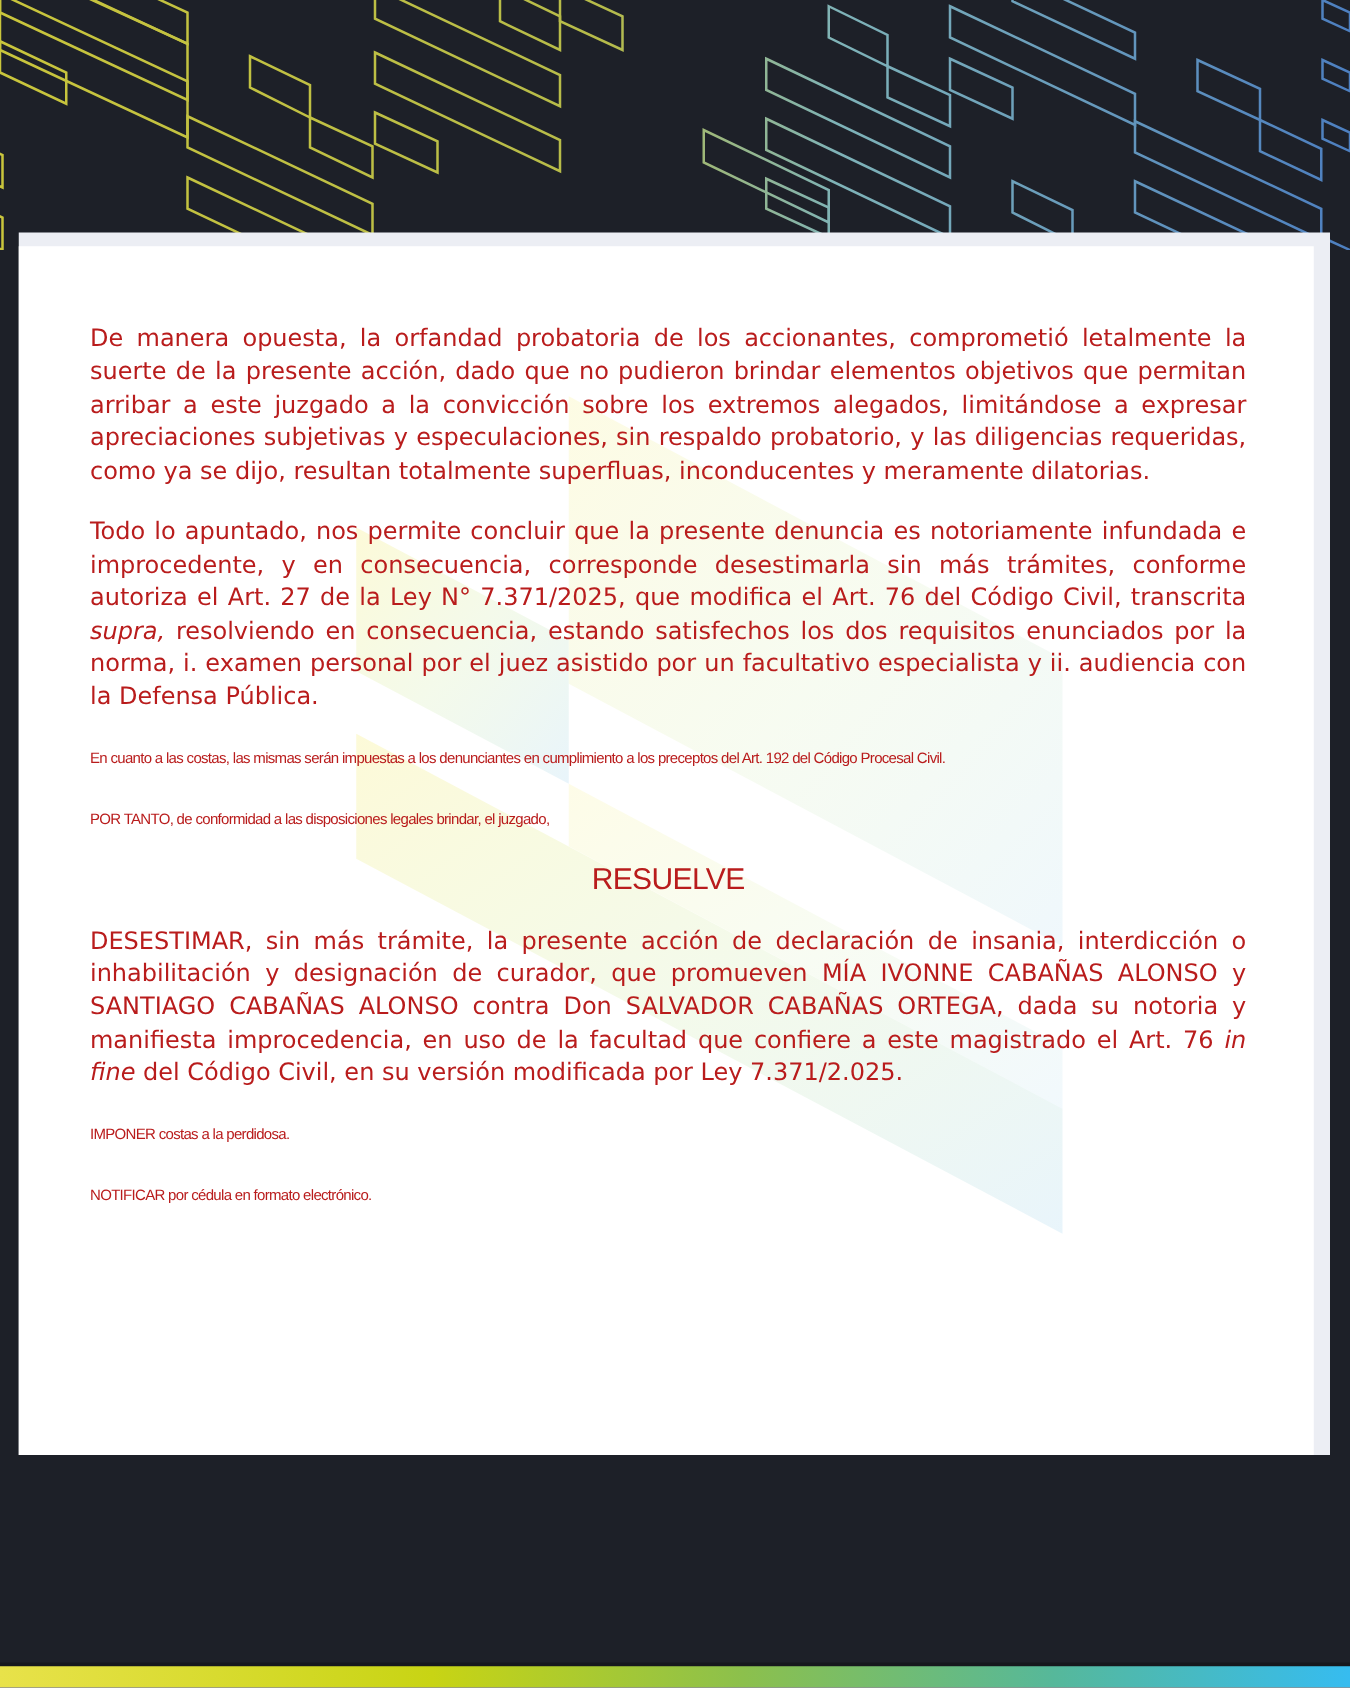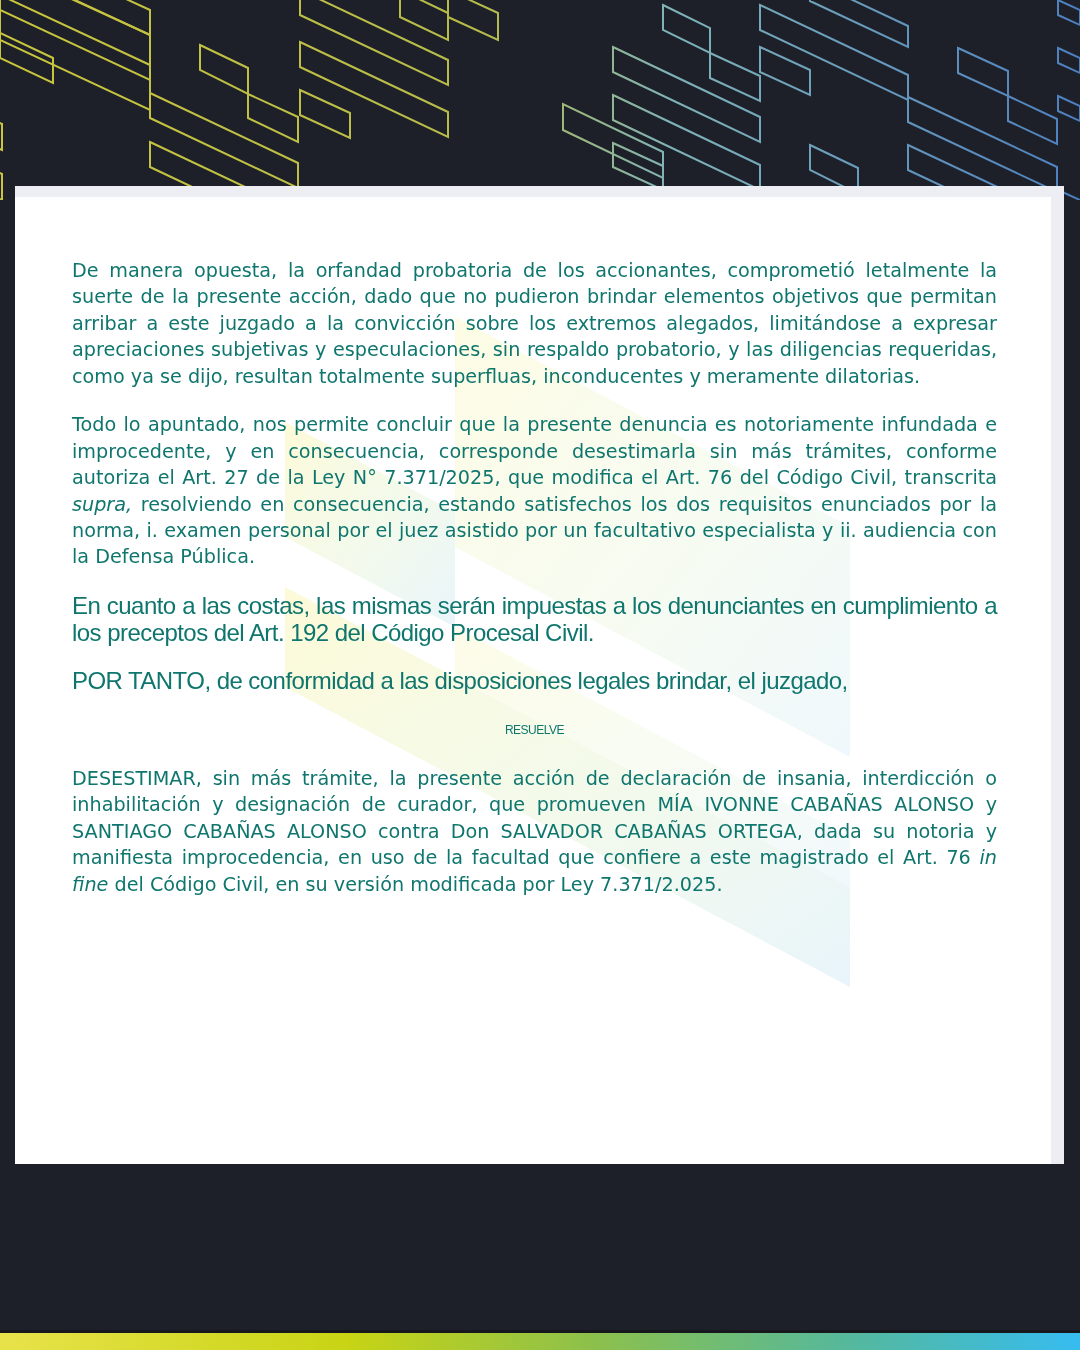--- a/index.html
+++ b/index.html
@@ -13,25 +13,25 @@
     position:absolute; left:15px; top:186px; width:1049px; height:978px;
     background:#eceef4;
   }
   .doc-page {
     position:absolute; left:15px; top:197px; width:1036px; height:967px;
     background:#ffffff; overflow:hidden;
   }
   .watermark { position:absolute; left:0; top:0; width:1036px; height:967px; pointer-events:none; }
   .doc-text {
     position:absolute; left:57px; top:61px; width:925px;
-    color:#0f766e; font-size:19.2px; line-height:26.4px;
+    color:#b91c1c; font-size:19.2px; line-height:26.4px;
   }
   .para { margin:0 0 22.4px 0; text-align:justify; text-align-last:left; }
-  .para.narrow { font-family:"Liberation Sans", sans-serif; font-size:24px; letter-spacing:-0.55px; }
-  .para.center { text-align:center; text-align-last:center; font-family:"Liberation Sans", sans-serif; font-size:12px; letter-spacing:-0.5px; }
+  .para.narrow { font-family:"Liberation Sans", sans-serif; font-size:12px; letter-spacing:-0.55px; }
+  .para.center { text-align:center; text-align-last:center; font-family:"Liberation Sans", sans-serif; font-size:24px; letter-spacing:-0.5px; }
   .it { font-style:italic;margin-top:48px; }
   .bottom-bar {
     position:absolute; left:0; top:1333px; width:1080px; height:17px;
     background:linear-gradient(90deg,#e8e24a 0%,#c8d414 32%,#8cc04c 55%,#56b89a 78%,#36bcf0 100%);
   }
   .bottom-bar-shadow { position:absolute; left:0; top:1330px; width:1080px; height:3px; background:#16181d; }
 </style>
 </head>
 <body>
 
@@ -110,19 +110,21 @@
 
     <p class="para narrow">En cuanto a las costas, las mismas serán impuestas a los denunciantes en cumplimiento a los preceptos del Art. 192 del Código Procesal Civil.</p>
 
     <p class="para narrow">POR TANTO, de conformidad a las disposiciones legales brindar, el juzgado,</p>
 
     <p class="para center">RESUELVE</p>
 
 
     <p class="para"><span>DESESTIMAR, sin más trámite, la presente acción de declaración de insania, interdicción o inhabilitación y designación de curador, que promueven MÍA IVONNE CABAÑAS ALONSO y SANTIAGO CABAÑAS ALONSO contra Don SALVADOR CABAÑAS ORTEGA, dada su notoria y manifiesta improcedencia, en uso de la facultad que confiere a este magistrado el Art. 76 </span><span class="it">in fine</span><span> del Código Civil, en su versión modificada por Ley 7.371/2.025.</span></p>
 
+    <p class="para narrow">IMPONER costas a la perdidosa.</p>
 
+    <p class="para narrow">NOTIFICAR por cédula en formato electrónico.</p>
 
   </div>
 </div>
 
 <div class="bottom-bar-shadow"></div>
 <div class="bottom-bar"></div>
 
 </body></html>

